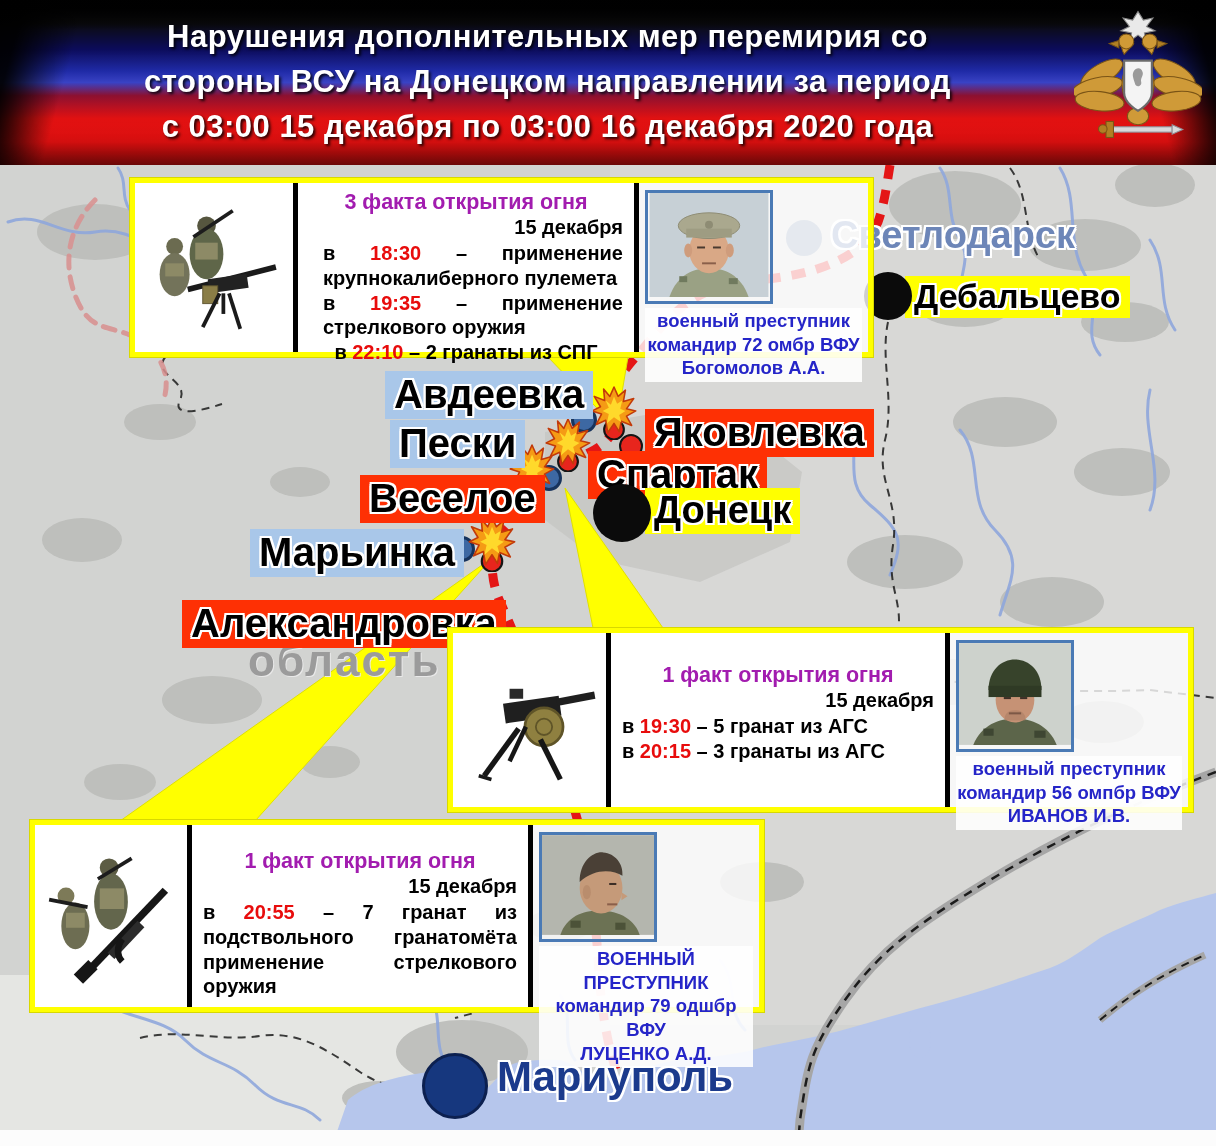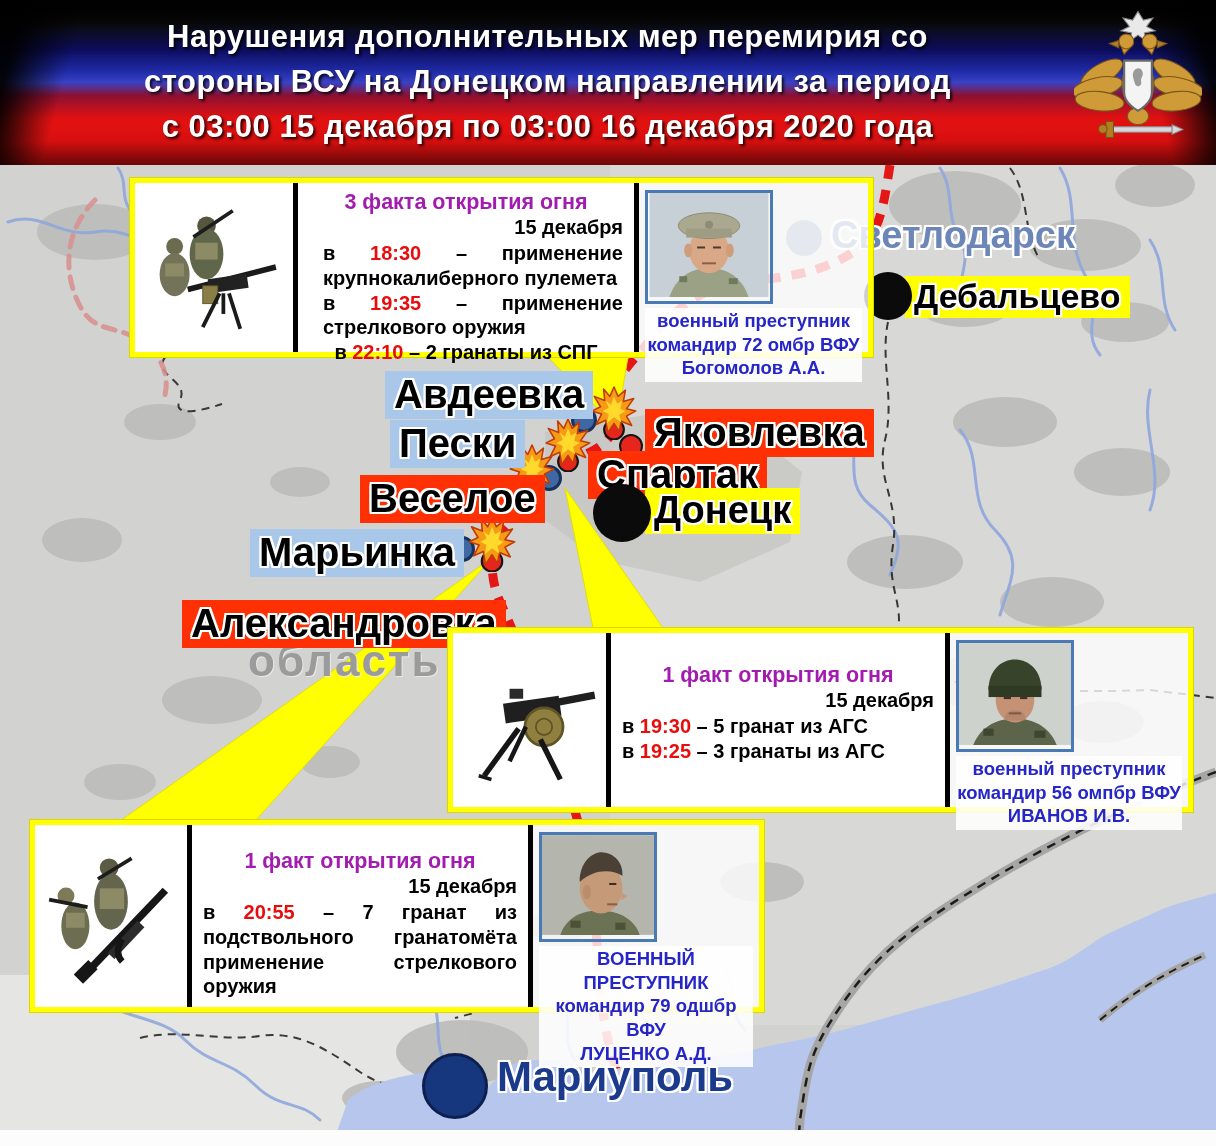--- a/index.html
+++ b/index.html
@@ -305,21 +305,21 @@
         <line x1="92" y1="96" x2="114" y2="140" stroke="#161616" stroke-width="6"></line>
         <line x1="76" y1="82" x2="58" y2="120" stroke="#161616" stroke-width="5"></line>
         <line x1="24" y1="136" x2="38" y2="140" stroke="#161616" stroke-width="4"></line>
       </svg>
     </div>
     <div class="vdiv"></div>
     <div class="panel-text" style="flex:1; padding-top:30px;">
       <div class="title-red">1 факт открытия огня</div>
       <div class="date-line">15 декабря</div>
       <div class="ev"><span>в</span> <span class="t">19:30</span> <span>– 5 гранат из АГС</span></div>
-      <div class="ev"><span>в</span> <span class="t">19:25</span> <span>– 3 гранаты из АГС</span></div>
+      <div class="ev"><span>в</span> <span class="t">20:15</span> <span>– 3 гранаты из АГС</span></div>
     </div>
     <div class="vdiv"></div>
     <div class="panel-photo" style="width:238px;">
       <div class="photo-frame">
         <svg viewBox="0 0 110 100" width="112" height="102">
           <rect width="110" height="100" fill="#cdd2cc"></rect>
           <path d="M14,100 C22,80 40,74 55,74 C70,74 88,80 96,100 Z" fill="#5c654a"></path>
           <rect x="24" y="84" width="10" height="7" fill="#3e4632"></rect>
             <rect x="74" y="86" width="11" height="7" fill="#3e4632"></rect>
           <ellipse cx="55" cy="56" rx="19" ry="22" fill="#c69275"></ellipse>

